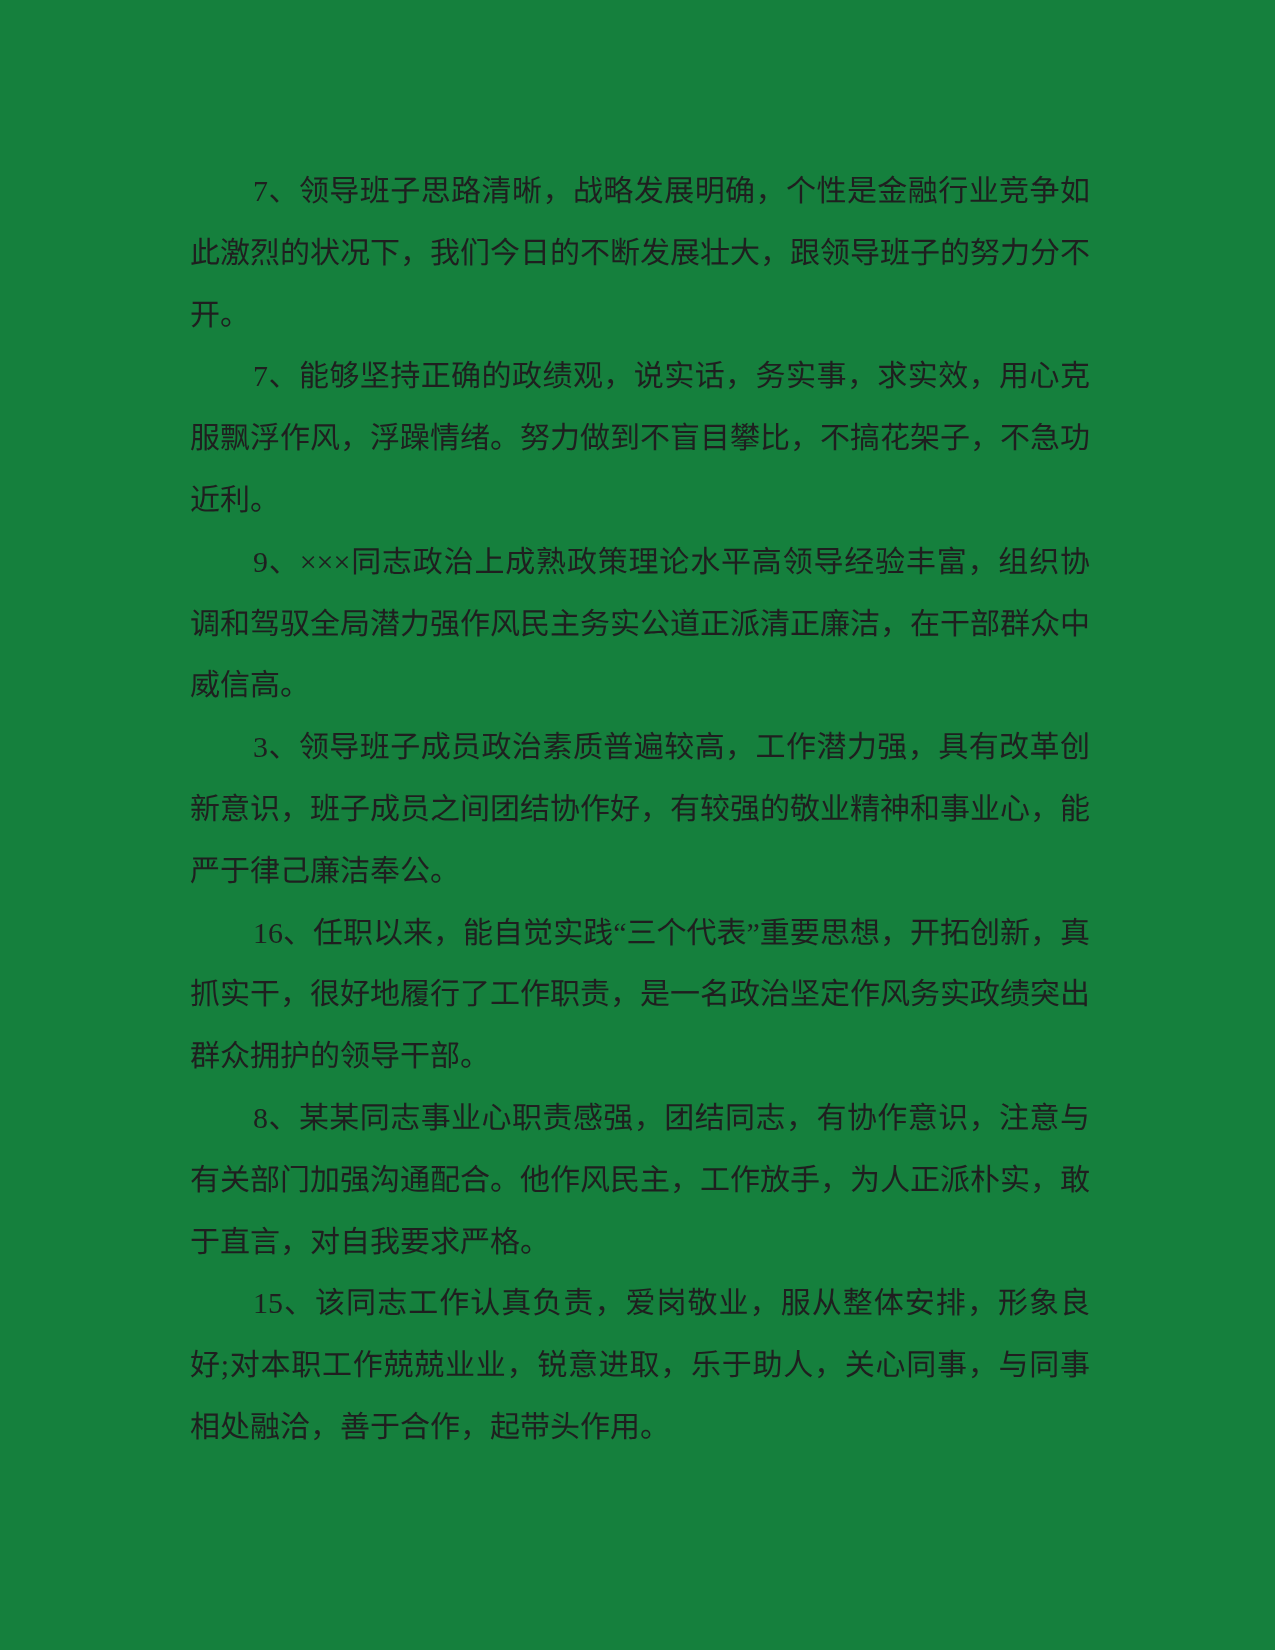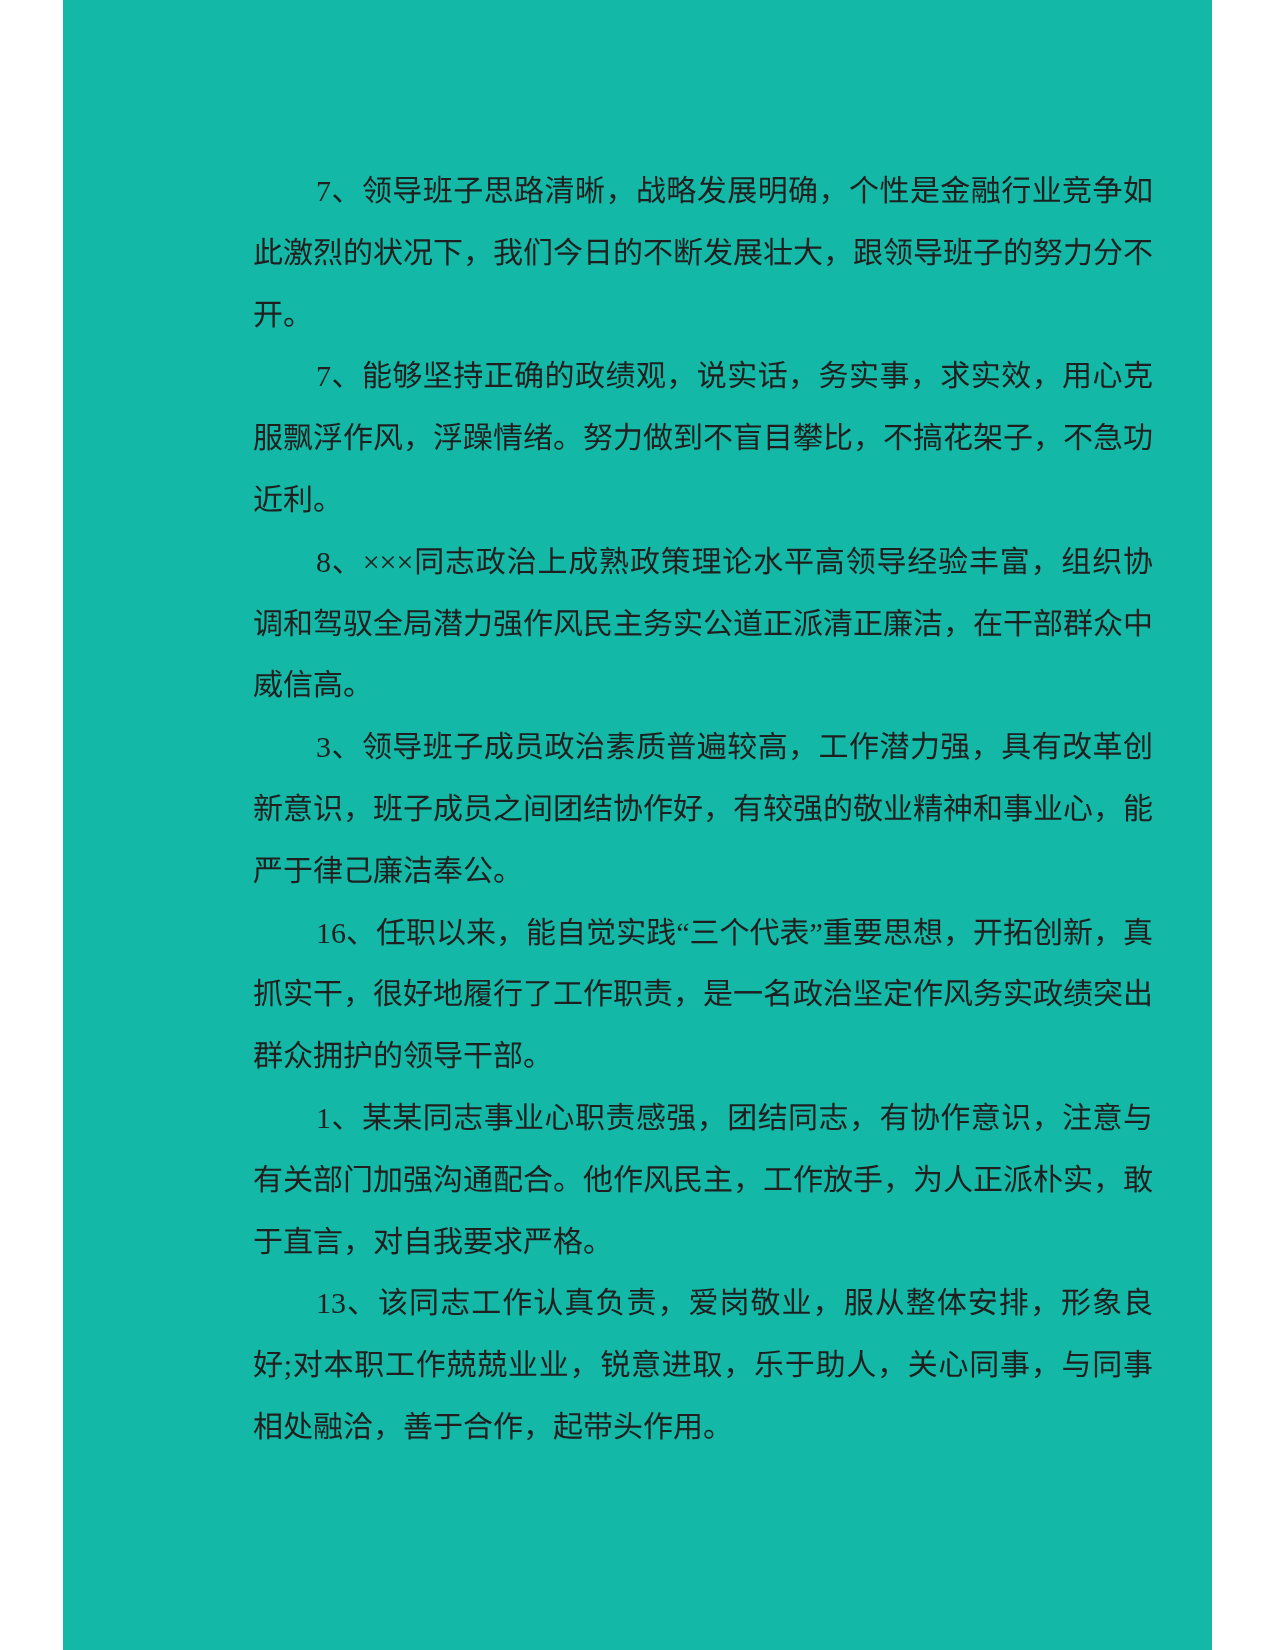--- a/index.html
+++ b/index.html
@@ -2,24 +2,24 @@
 <html lang="zh-CN"><head>
 <meta charset="utf-8">
 <style>
   html, body {
     margin: 0;
     padding: 0;
     background: #ffffff;
   }
   .page {
     position: relative;
-    width: 1149px;
+    width: 1275px;
     height: 1650px;
     margin: 0 auto;
-    background: #14b8a6;
+    background: #15803d;
     box-sizing: border-box;
     padding: 160px 79px 0 190px;
     overflow: hidden;
   }
   .doc-body {
     width: 900px;
   }
   .doc-par {
     margin: 0;
     padding: 0;
@@ -33,19 +33,19 @@
     overflow-wrap: break-word;
   }
 </style>
 </head>
 <body>
 
 <div class="page" lang="zh-CN">
   <div class="doc-body">
     <p class="doc-par">7、领导班子思路清晰，战略发展明确，个性是金融行业竞争如此激烈的状况下，我们今日的不断发展壮大，跟领导班子的努力分不开。</p>
     <p class="doc-par">7、能够坚持正确的政绩观，说实话，务实事，求实效，用心克服飘浮作风，浮躁情绪。努力做到不盲目攀比，不搞花架子，不急功近利。</p>
-    <p class="doc-par">8、×××同志政治上成熟政策理论水平高领导经验丰富，组织协调和驾驭全局潜力强作风民主务实公道正派清正廉洁，在干部群众中威信高。</p>
+    <p class="doc-par">9、×××同志政治上成熟政策理论水平高领导经验丰富，组织协调和驾驭全局潜力强作风民主务实公道正派清正廉洁，在干部群众中威信高。</p>
     <p class="doc-par">3、领导班子成员政治素质普遍较高，工作潜力强，具有改革创新意识，班子成员之间团结协作好，有较强的敬业精神和事业心，能严于律己廉洁奉公。</p>
     <p class="doc-par">16、任职以来，能自觉实践“三个代表”重要思想，开拓创新，真抓实干，很好地履行了工作职责，是一名政治坚定作风务实政绩突出群众拥护的领导干部。</p>
-    <p class="doc-par">1、某某同志事业心职责感强，团结同志，有协作意识，注意与有关部门加强沟通配合。他作风民主，工作放手，为人正派朴实，敢于直言，对自我要求严格。</p>
-    <p class="doc-par">13、该同志工作认真负责，爱岗敬业，服从整体安排，形象良好;对本职工作兢兢业业，锐意进取，乐于助人，关心同事，与同事相处融洽，善于合作，起带头作用。</p>
+    <p class="doc-par">8、某某同志事业心职责感强，团结同志，有协作意识，注意与有关部门加强沟通配合。他作风民主，工作放手，为人正派朴实，敢于直言，对自我要求严格。</p>
+    <p class="doc-par">15、该同志工作认真负责，爱岗敬业，服从整体安排，形象良好;对本职工作兢兢业业，锐意进取，乐于助人，关心同事，与同事相处融洽，善于合作，起带头作用。</p>
   </div>
 </div>
 
 </body></html>

